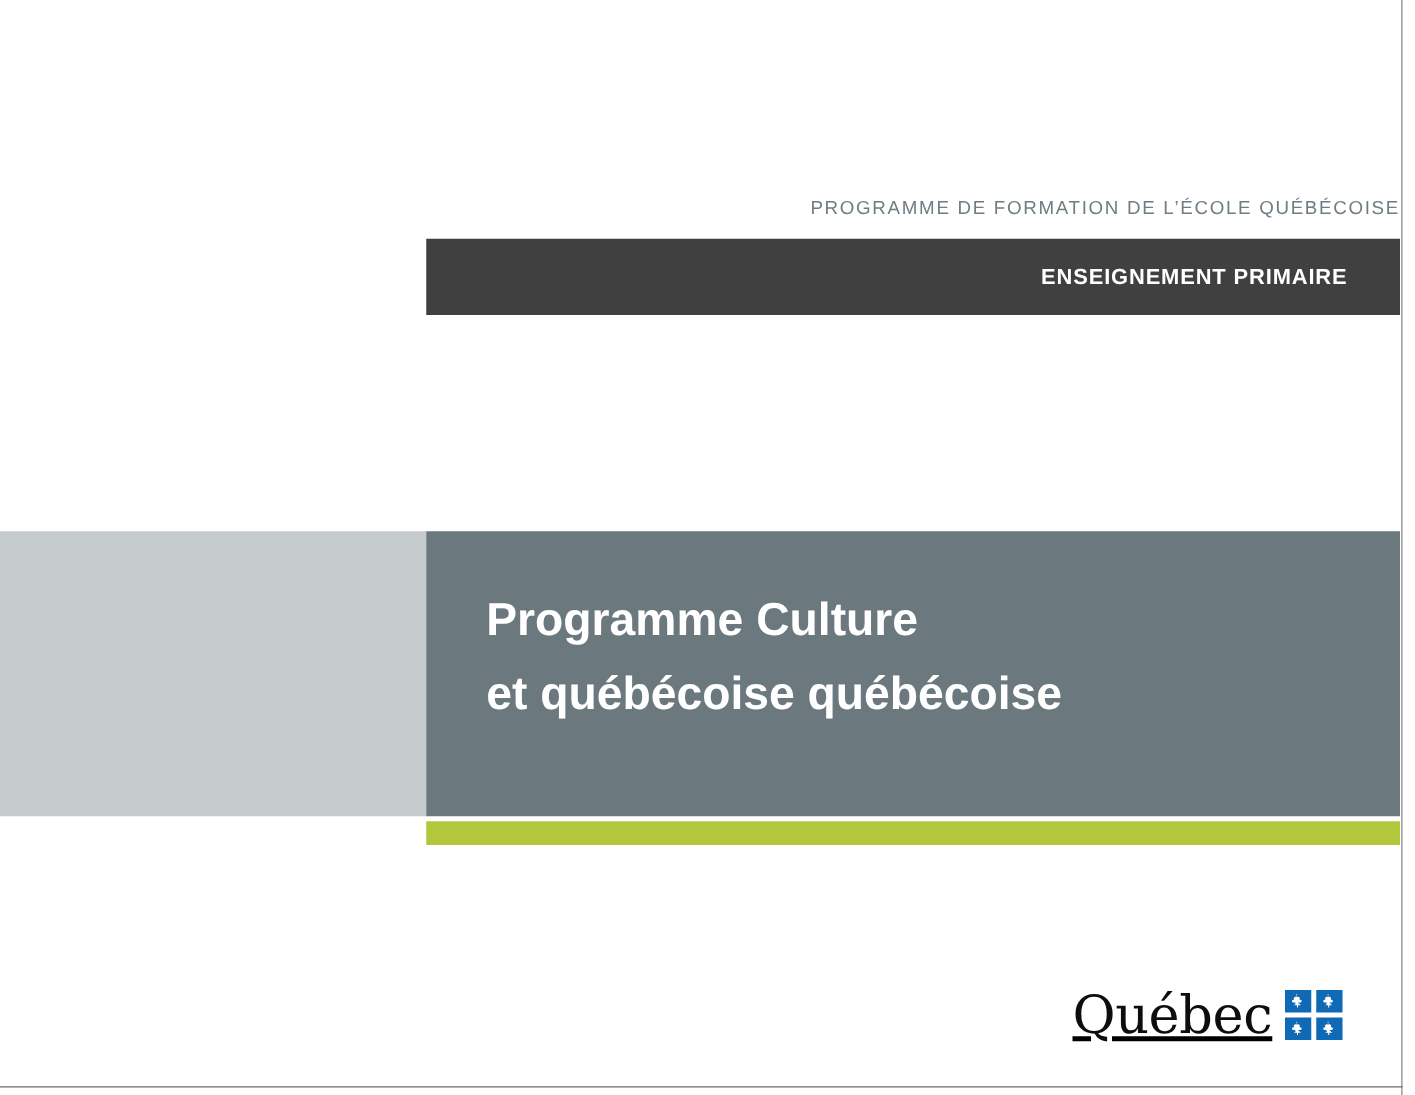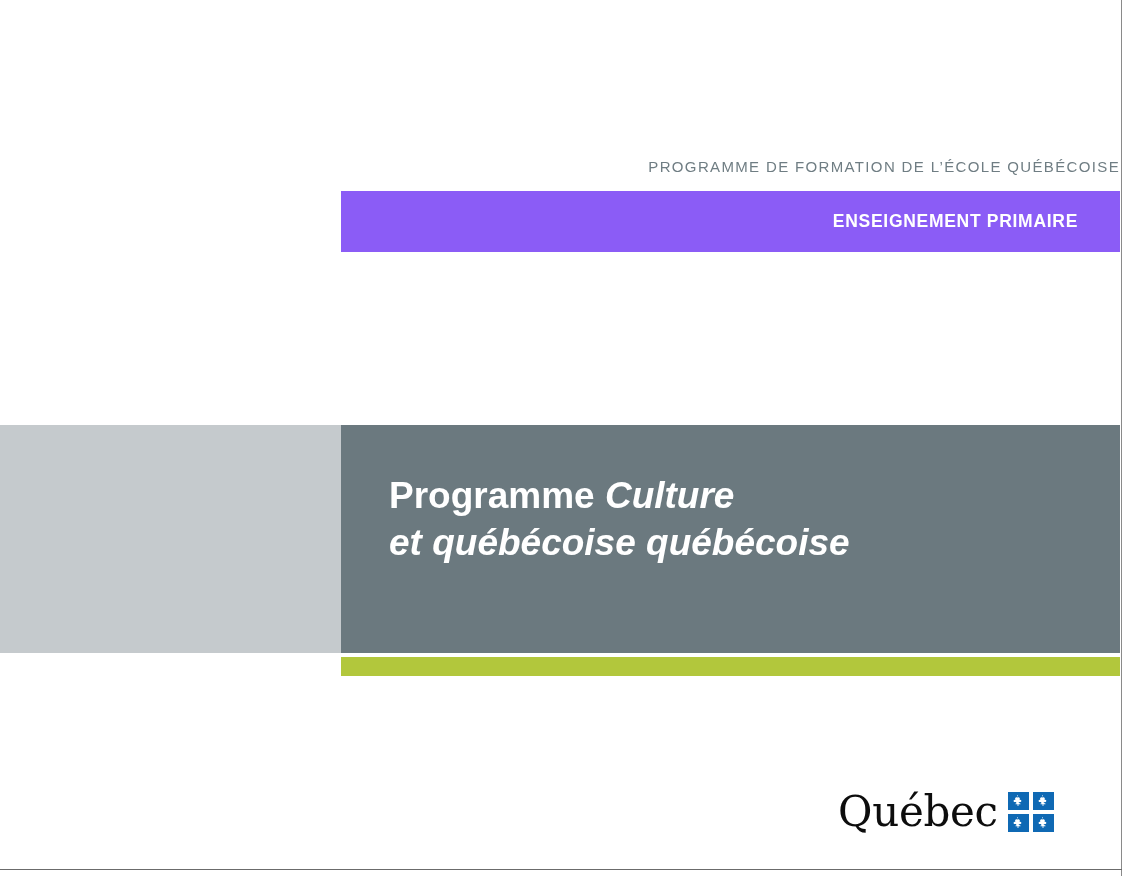--- a/index.html
+++ b/index.html
@@ -53,21 +53,21 @@
     white-space: nowrap;
     font-weight: 400;
   }
 
   .header-greenbar {
     position: absolute;
     left: 341px;
     top: 191px;
     width: 779px;
     height: 61px;
-    background: #8b5cf6;
+    background: #404040;
     display: flex;
     align-items: center;
     justify-content: flex-end;
     box-sizing: border-box;
     padding-right: 42px;
   }
   .header-greenbar-label {
     color: #ffffff;
     font-size: 17.5px;
     font-weight: 700;
@@ -103,40 +103,41 @@
     font-weight: 700;
     white-space: nowrap;
   }
   .title-line {
     display: block;
   }
   .title-roman {
     font-style: normal;
   }
   .title-italic {
-    font-style: italic;
+    margin-top: 12px;
   }
 
   .title-greenbar {
     position: absolute;
     left: 341px;
     top: 657px;
     width: 779px;
     height: 19px;
     background: #b2c73c;
   }
 
   
   .quebec-logo {
     position: absolute;
-    left: 838px;
+    left: 858px;
     top: 786px;
     height: 52px;
     display: flex;
     align-items: center;
+    text-decoration: underline;
   }
   .quebec-word {
     font-family: "DejaVu Serif", "Liberation Serif", serif;
     font-size: 42px;
     line-height: 42px;
     color: #0d0d0d;
     letter-spacing: -0.3px;
     font-weight: 400;
   }
   .quebec-flag {

